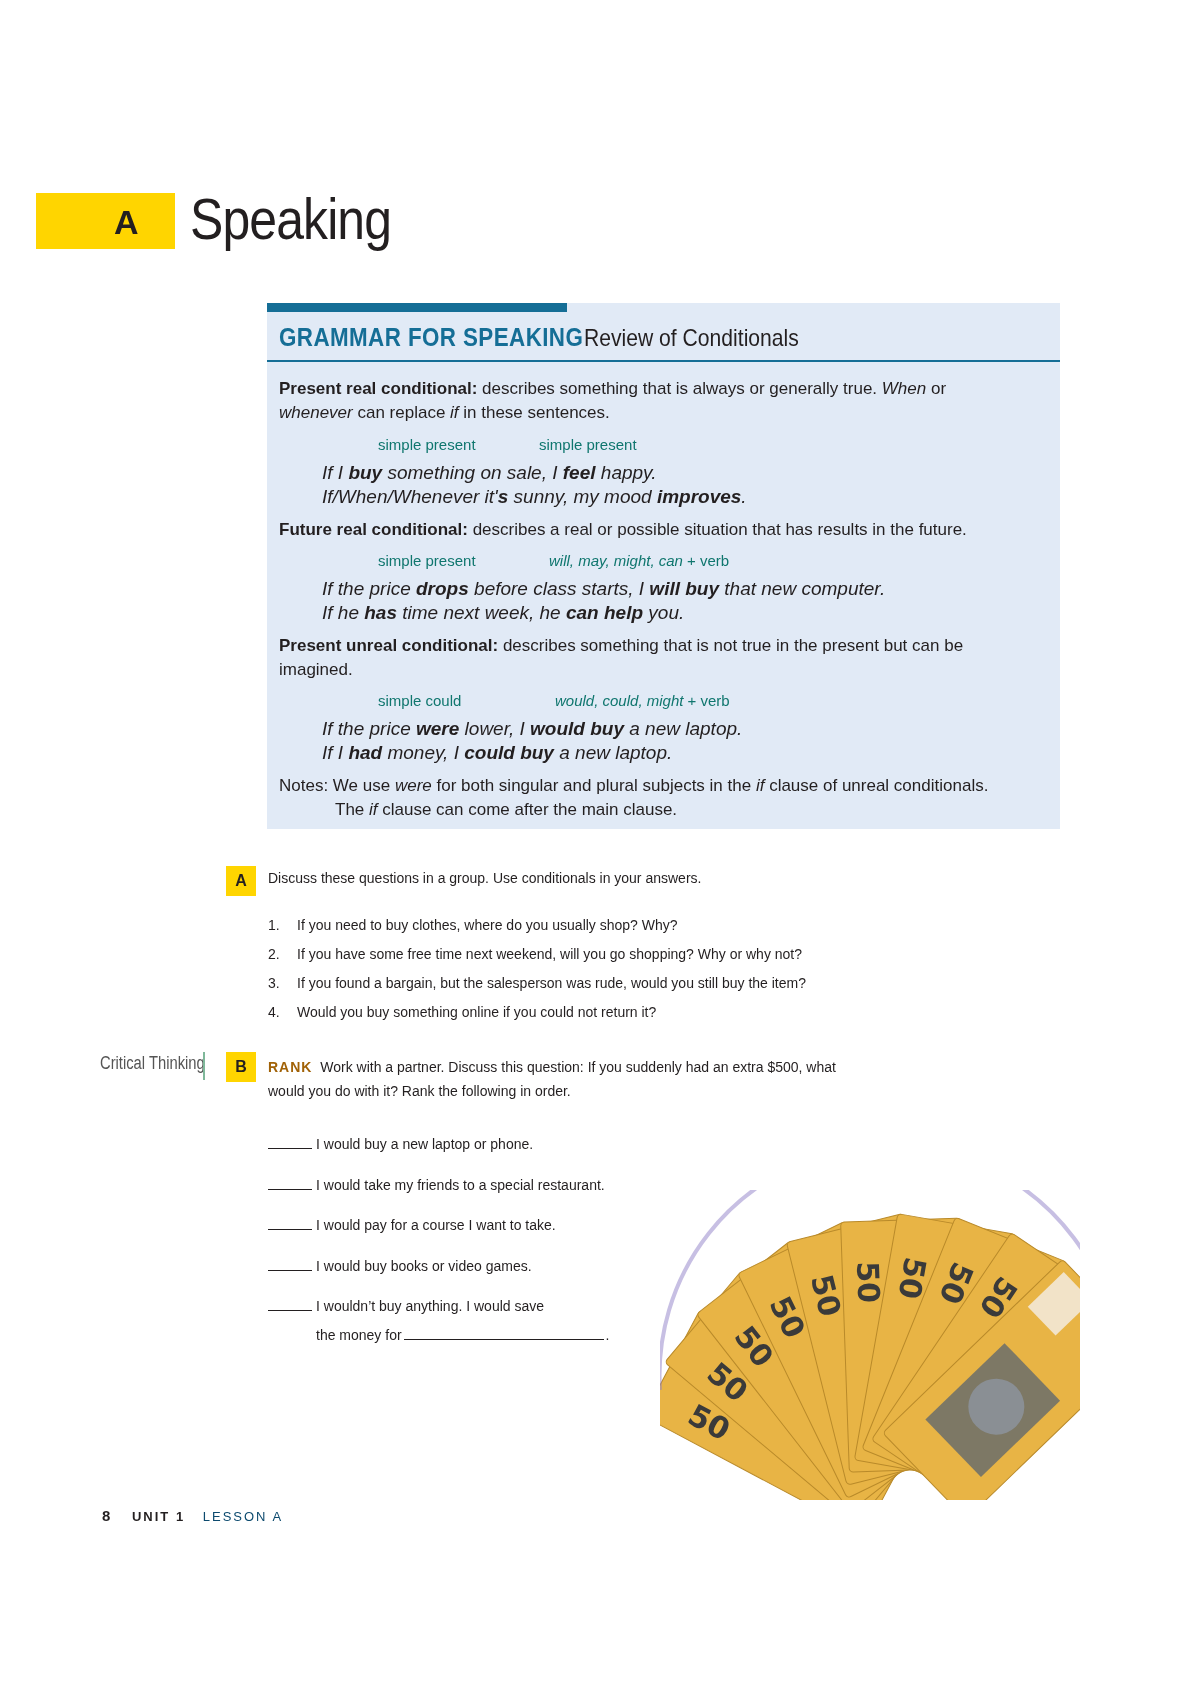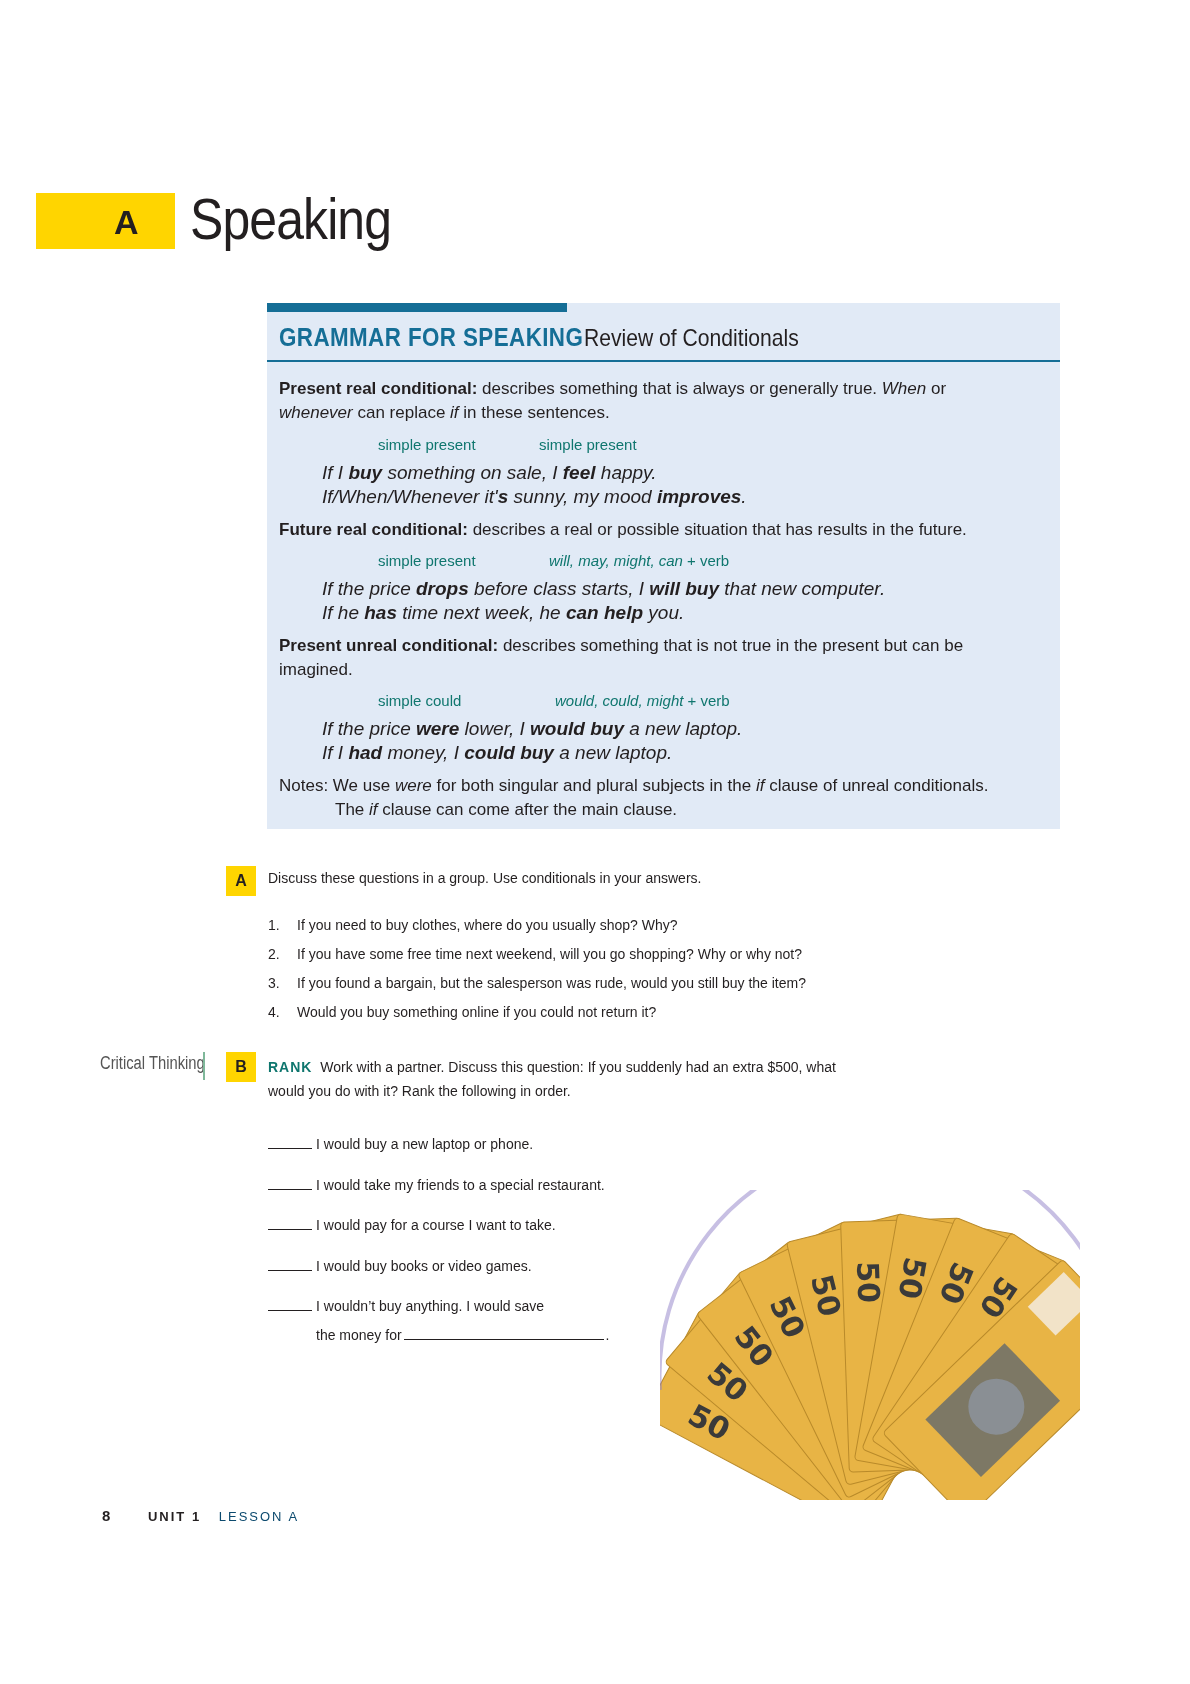--- a/index.html
+++ b/index.html
@@ -16,21 +16,21 @@
   .gbox-head { left:279px; top:322px; font-size:26px; font-weight:bold; color:#156e96; transform:scaleX(0.86); transform-origin:left; letter-spacing:0.5px; }
   .gbox-sub { left:584px; top:324px; font-size:24px; color:#231f20; transform:scaleX(0.88); transform-origin:left; }
   .gbox-rule { left:267px; top:360px; width:793px; height:1.5px; background:#156e96; }
   .gtext { font-size:17px; line-height:24px; color:#231f20; }
   .lbl { font-size:15px; color:#0f766e; }
   .ex { font-size:19px; font-style:italic; color:#231f20; }
   b { font-weight:bold; }
   
   .letter-box { width:30px; height:30px; background:#ffd500; font-size:16px; font-weight:bold; text-align:center; line-height:30px; color:#231f20; }
   .body-text { font-size:14px; color:#231f20; }
-  .rank { color:#0f766e; font-weight:bold; letter-spacing:1px; }
+  .rank { color:#a16207; font-weight:bold; letter-spacing:1px; }
   .ct-label { left:100px; top:1053px; font-size:18px; color:#555; transform:scaleX(0.82); transform-origin:left; }
   .ct-bar { left:203px; top:1052px; width:2px; height:28px; background:#7fb89a; }
   .blank { display:inline-block; width:44px; border-bottom:1.5px solid #231f20; margin-right:4px; vertical-align:baseline; }
   .long-blank { display:inline-block; width:200px; border-bottom:1.5px solid #231f20; margin:0 2px; }
   .footer { left:102px; top:1507px; font-size:13px; letter-spacing:2px; }
   
   .fan { left:660px; top:1190px; width:420px; height:310px; }
 </style>
 </head>
 <body>
@@ -131,15 +131,15 @@
       <rect x="-40" y="-170" width="80" height="110" fill="#5a6470" opacity="0.75"></rect>
       <circle cx="0" cy="-120" r="28" fill="#8a8f94"></circle>
       <rect x="-50" y="-262" width="40" height="50" fill="#f2e3c8"></rect>
     </g>
     <path d="M-250,-100 A230,230 0 0 1 200,-180" fill="none" stroke="#8f7fc8" stroke-width="4" opacity="0.5"></path>
   </g>
 </svg>
 
 <div class="abs footer">
   <b style="font-size:15px;">8</b>
-  <b style="margin-left:30px;">UNIT 1</b>
+  <b style="margin-left:14px;">UNIT 1</b>
   <span style="margin-left:12px;color:#0c4a6e;">LESSON A</span>
 </div>
 
 </body></html>

